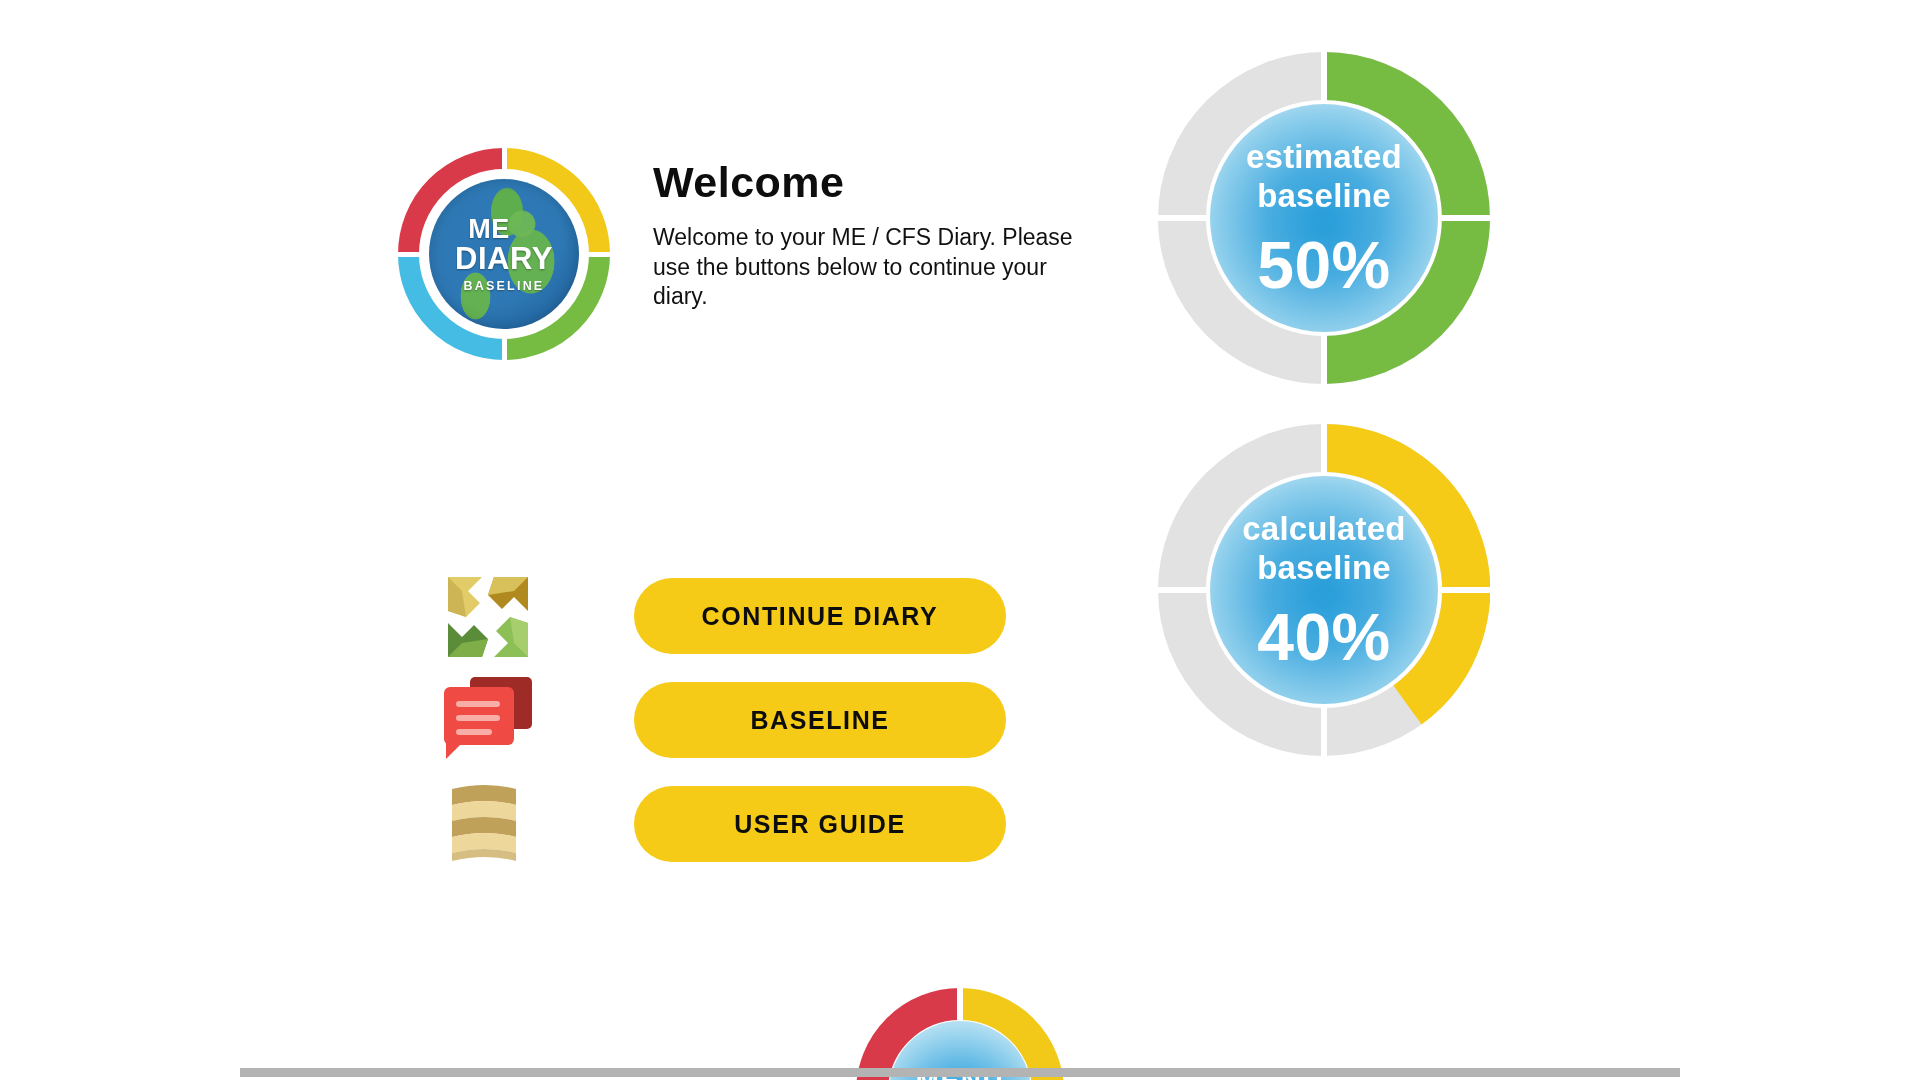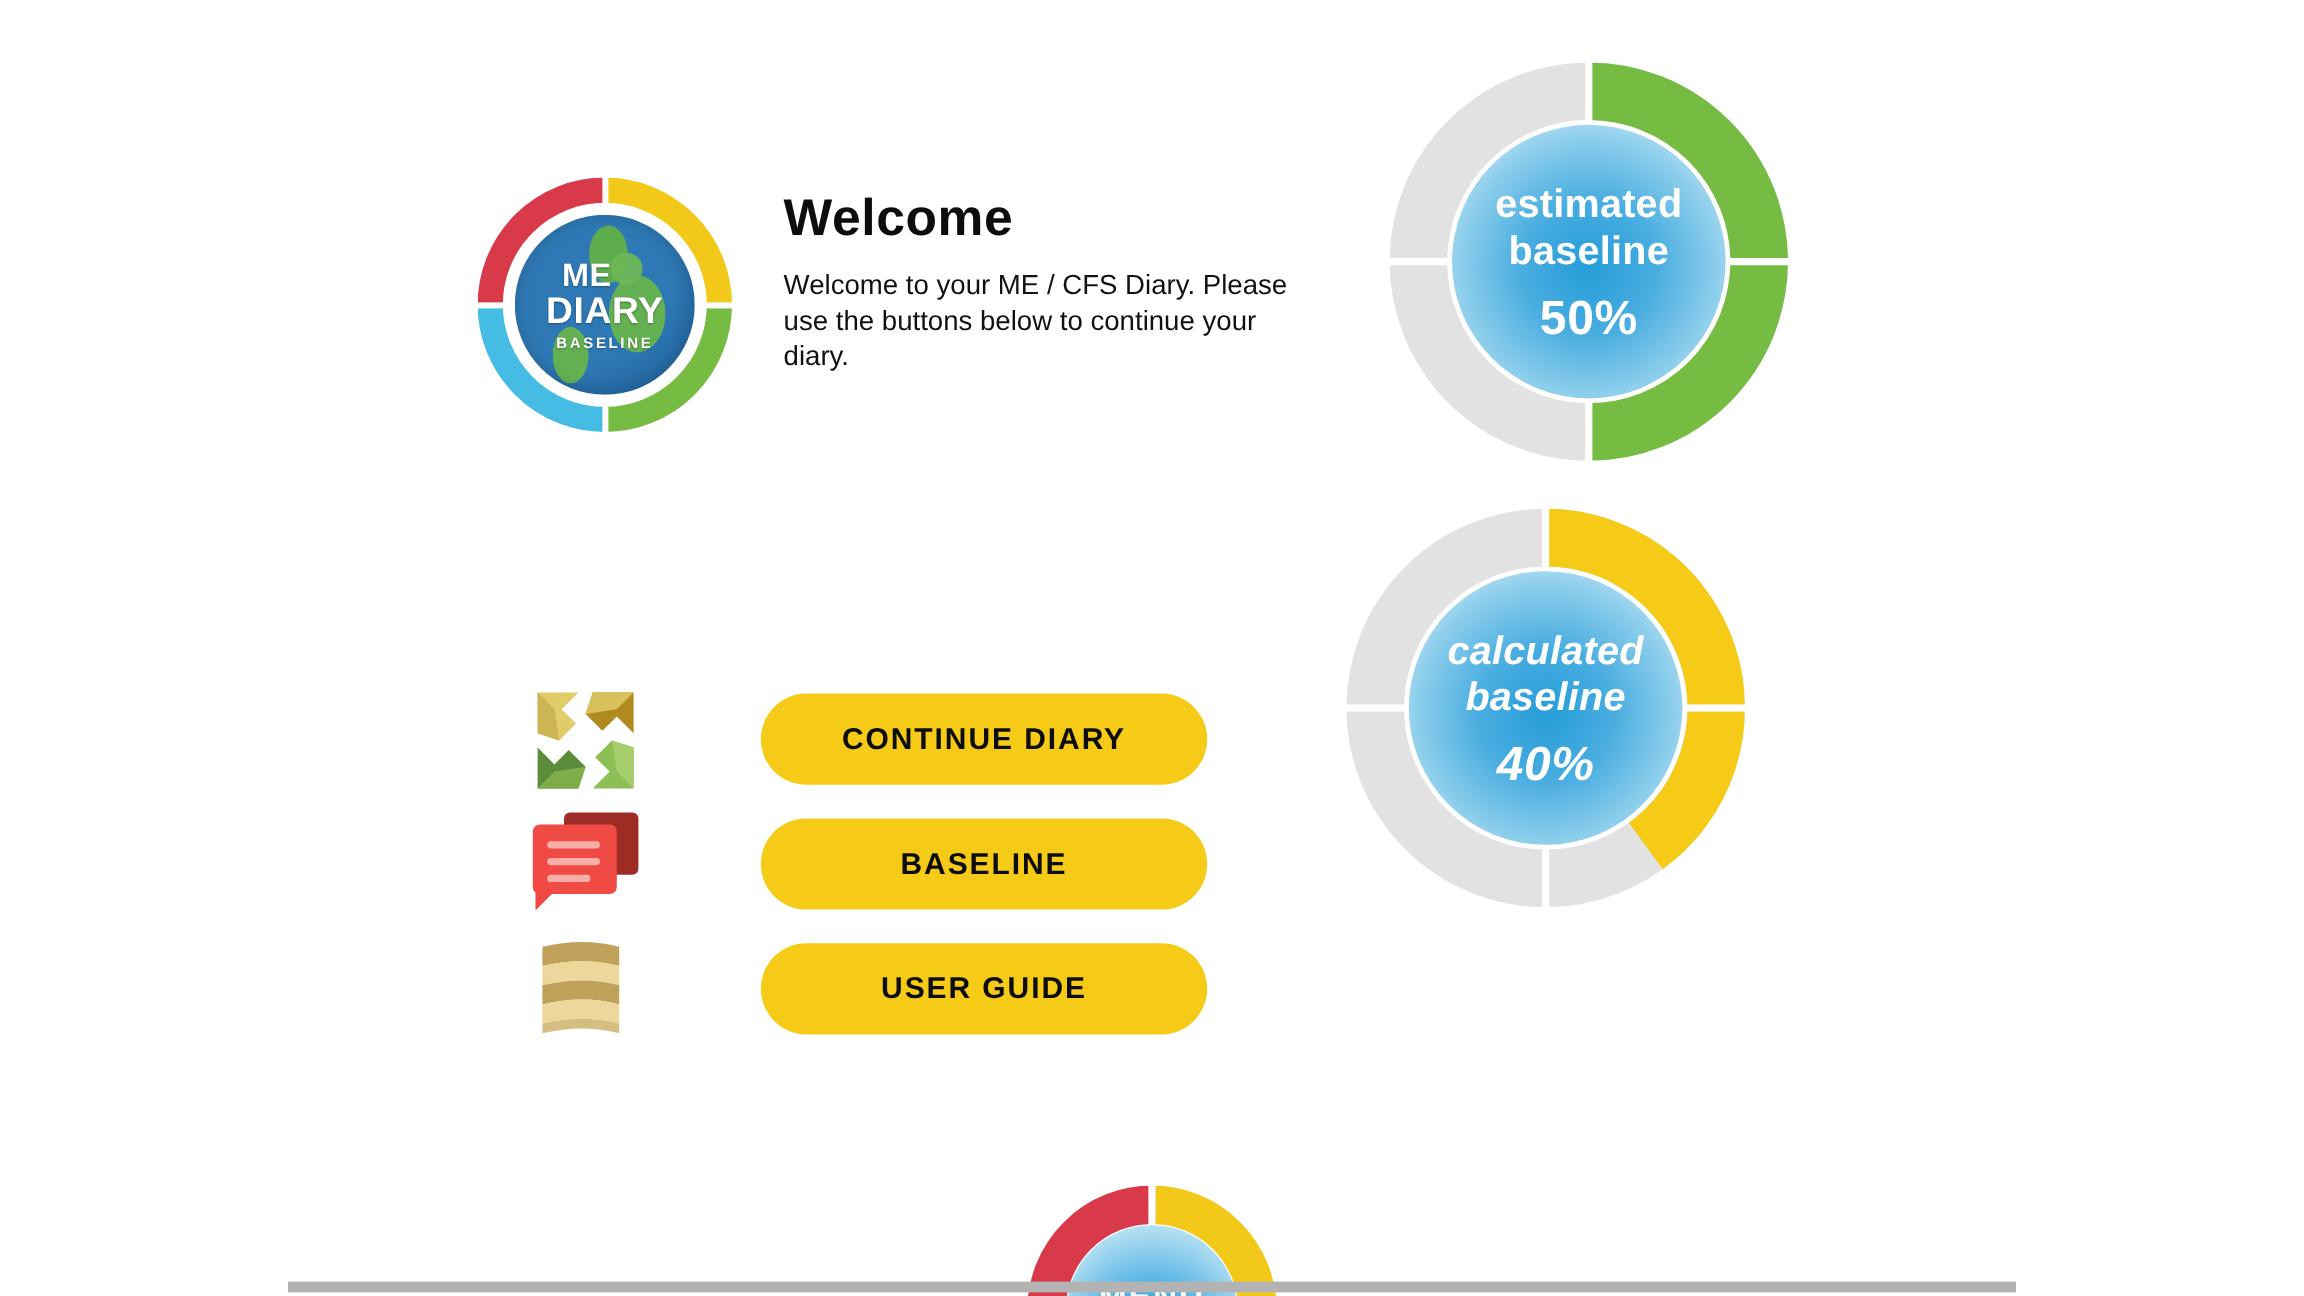--- a/index.html
+++ b/index.html
@@ -70,23 +70,23 @@
   .gauge{ position:absolute; width:332px; height:332px; }
   .gauge .ring{ position:absolute; inset:0; border-radius:50%; }
   .gauge .gap-v{ position:absolute; left:50%; margin-left:-3px; top:-2px; width:6px; height:336px; background:#fff; }
   .gauge .gap-h{ position:absolute; top:50%; margin-top:-3px; left:-2px; height:6px; width:336px; background:#fff; }
   .gauge .hub{
     position:absolute; left:52px; top:52px; width:228px; height:228px; border-radius:50%;
     background:radial-gradient(circle at 50% 52%, #2B9FDA 0 6%, #49ADE0 34%, #8FCFEC 66%, #CFE9F7 88%, #E4F2FB 100%);
     display:flex; flex-direction:column; align-items:center; justify-content:center;
   }
   .gauge .hub-label{ color:#fff; font-size:33px; font-weight:bold; line-height:1.18; text-align:center; letter-spacing:.2px; }
-  .gauge .hub-value{ color:#fff; font-size:40px; font-weight:bold; line-height:1; margin-top:16px; letter-spacing:.5px; }
+  .gauge .hub-value{ color:#fff; font-size:66px; font-weight:bold; line-height:1; margin-top:16px; letter-spacing:.5px; }
   #gauge-estimated{ left:1158px; top:52px; }
-  #gauge-calculated{ left:1122px; top:424px;font-style:italic; }
+  #gauge-calculated{ left:1158px; top:424px; }
 
   
   #menu-button{ position:absolute; left:856px; top:988px; width:208px; height:208px; cursor:pointer; }
   .menu-ring{ position:absolute; inset:0; border-radius:50%; }
   .menu-gap-v{ position:absolute; left:101px; top:-2px; width:6px; height:212px; background:#fff; }
   .menu-hub{
     position:absolute; left:33px; top:33px; width:142px; height:142px; border-radius:50%;
     background:radial-gradient(circle at 50% 62%, #2B9FDA 0 8%, #56B4E3 36%, #A5D9F0 70%, #DCEFFA 94%, #EAF5FC 100%);
     display:flex; align-items:flex-start; justify-content:center; padding-top:44px;
   }

